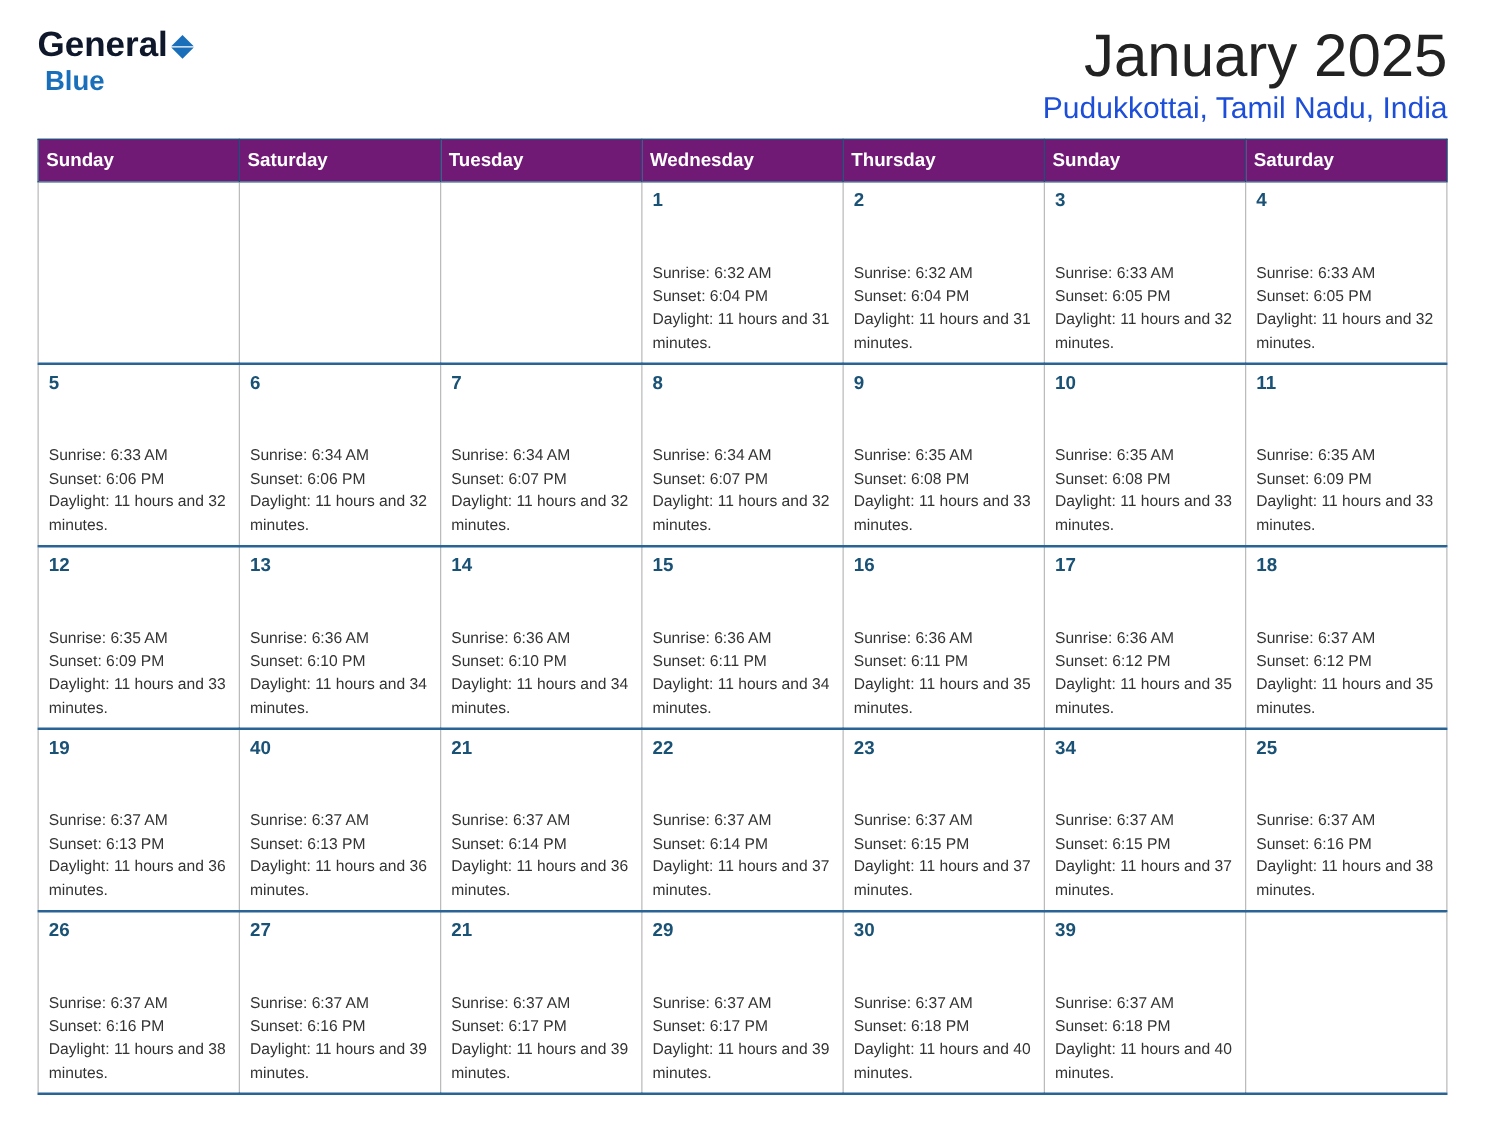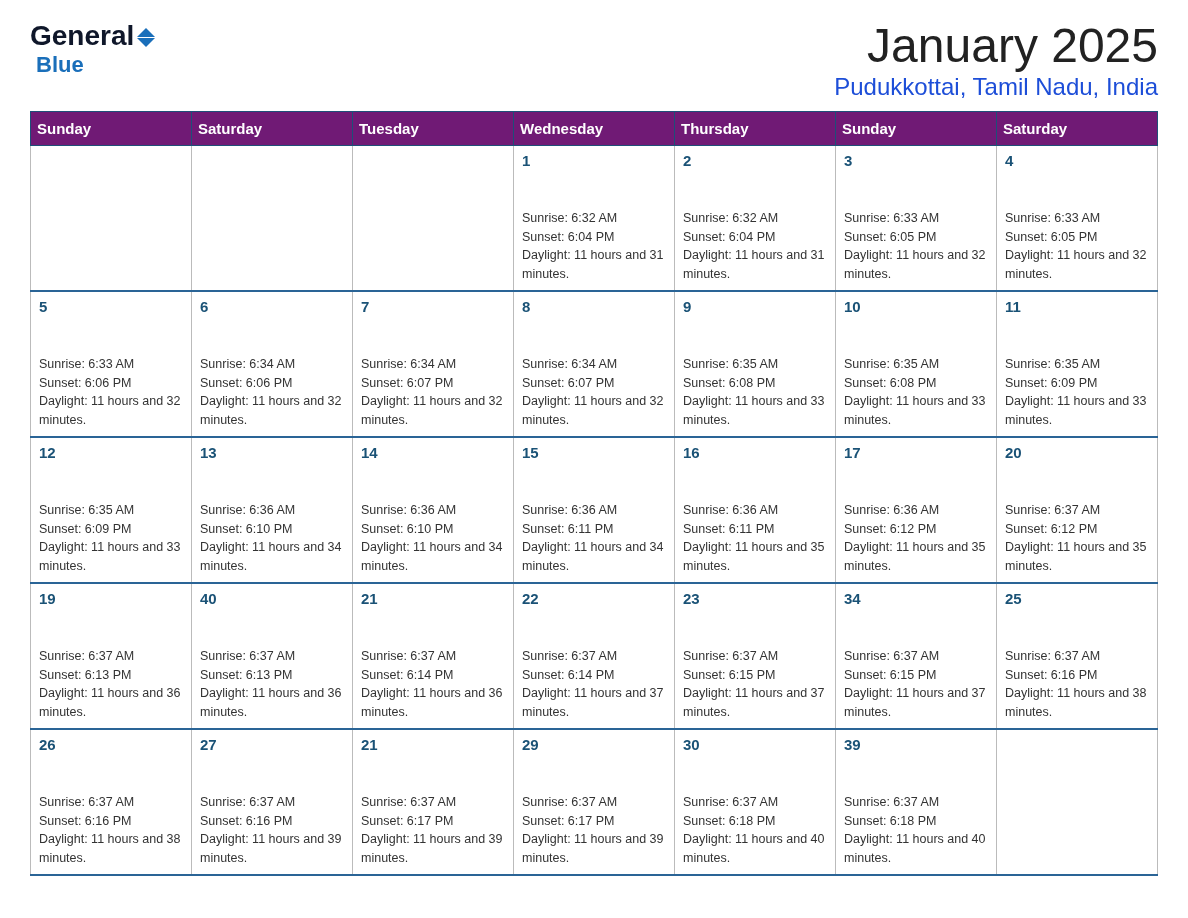--- a/index.html
+++ b/index.html
@@ -227,21 +227,21 @@
 Sunset: 6:11 PM
 Daylight: 11 hours and 35 minutes.</div>
         </td>
         <td>
           <span class="day-num">17</span>
           <div class="day-info" style="white-space: pre-line;">Sunrise: 6:36 AM
 Sunset: 6:12 PM
 Daylight: 11 hours and 35 minutes.</div>
         </td>
         <td>
-          <span class="day-num">20</span>
+          <span class="day-num">18</span>
           <div class="day-info" style="white-space: pre-line;">Sunrise: 6:37 AM
 Sunset: 6:12 PM
 Daylight: 11 hours and 35 minutes.</div>
         </td>
       </tr>
       <tr>
         <td>
           <span class="day-num">19</span>
           <div class="day-info" style="white-space: pre-line;">Sunrise: 6:37 AM
 Sunset: 6:13 PM

